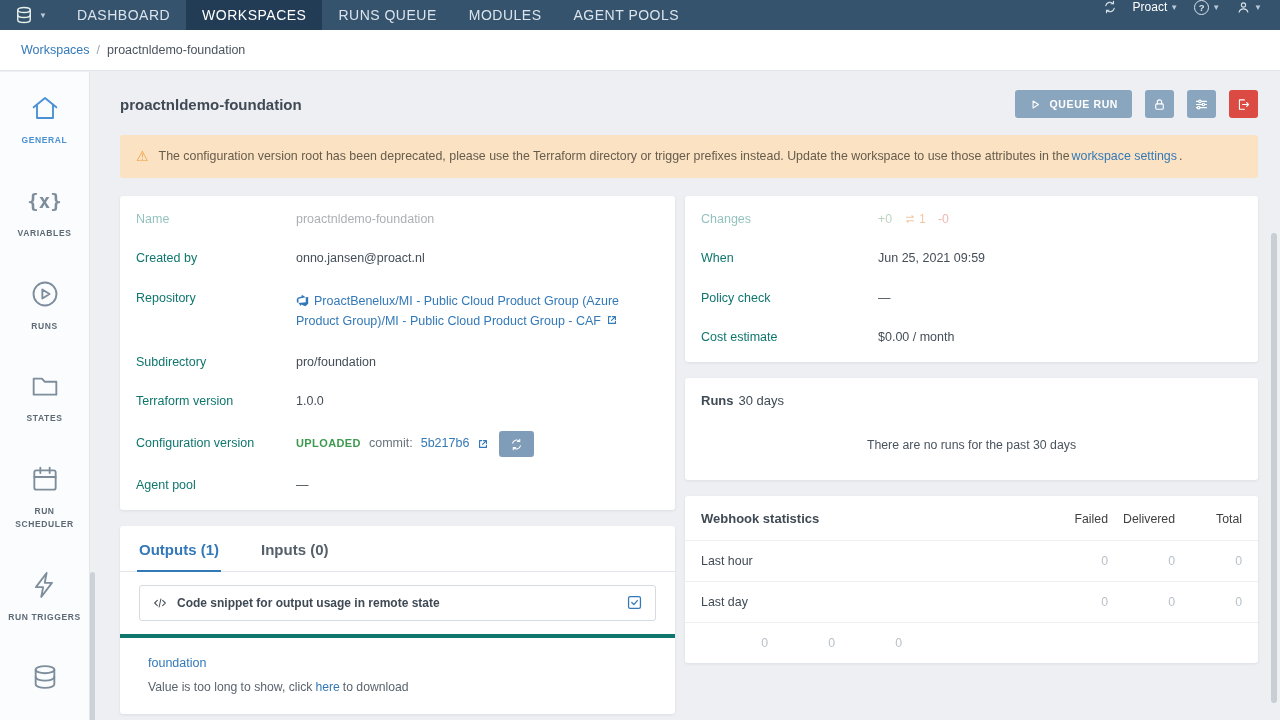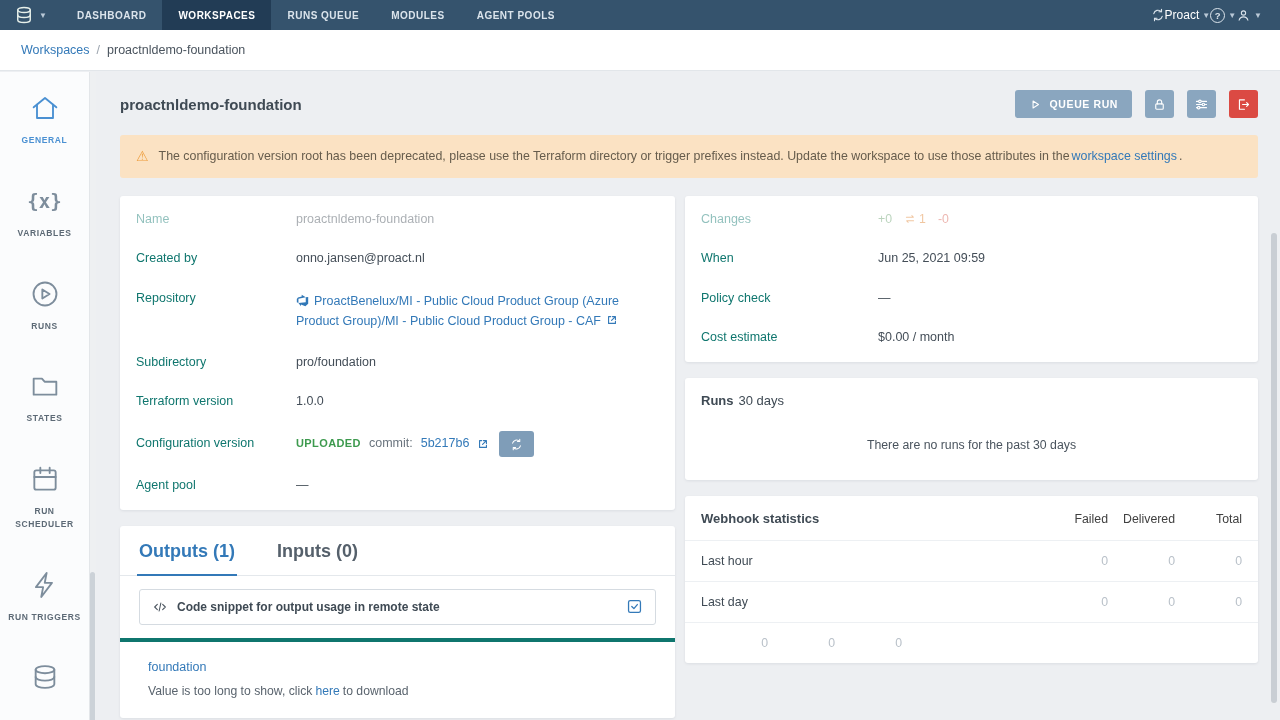--- a/index.html
+++ b/index.html
@@ -7,23 +7,23 @@
   body{font-family:"Liberation Sans","DejaVu Sans",sans-serif;background:#edeff2;position:relative;color:#444e58}
   svg{display:block}
   a{text-decoration:none;cursor:pointer}
   .link{color:#3379b8;cursor:pointer}
 
   
   .navbar{position:absolute;top:0;left:0;right:0;height:30px;background:#35536d;display:flex;align-items:stretch;z-index:10}
   .nav-logo{display:flex;align-items:center;gap:5px;padding:0 14px;cursor:pointer}
   .nav-logo .chev{color:#b9c8d6;font-size:8px}
   .nav-items{display:flex;align-items:stretch}
-  .nav-item{display:flex;align-items:center;padding:0 16px;font-size:10px;font-weight:bold;letter-spacing:.5px;color:#dbe4ec;cursor:pointer;white-space:nowrap}
+  .nav-item{display:flex;align-items:center;padding:0 16px;font-size:14px;font-weight:normal;letter-spacing:.5px;color:#dbe4ec;cursor:pointer;white-space:nowrap}
   .nav-item.active{background:#223c55;color:#fff}
-  .nav-right{margin-left:auto;display:flex;align-items:center;padding:0 18px;color:#e6ecf2}
+  .nav-right{margin-left:auto;display:flex;align-items:flex-start;gap:16px;padding:0 18px;color:#e6ecf2}
   .nav-right .chev{color:#b9c8d6;font-size:8px;margin-left:3px}
   .nav-org,.nav-help,.nav-user{display:flex;align-items:center;cursor:pointer;font-size:12px;color:#fff}
   .qmark{width:15px;height:15px;border:1.3px solid #dbe4ec;border-radius:50%;display:flex;align-items:center;justify-content:center;font-size:9.5px;font-weight:bold;color:#dbe4ec}
 
   
   .breadcrumb{position:absolute;top:30px;left:0;right:0;height:41px;background:#fff;display:flex;align-items:center;padding:0 21px;font-size:12.5px;border-bottom:1px solid #e2e6ea;z-index:5}
   .bc-link{color:#3379b8}
   .bc-sep{color:#9aa3ad;margin:0 7px}
   .bc-current{color:#4a545e}
 
@@ -68,21 +68,21 @@
   .repo-link{color:#3379b8;line-height:1.6}
   .repo-link .inline-icn{display:inline-block;vertical-align:-2px;margin-right:5px}
   .repo-link .ext{display:inline-block;vertical-align:-1px;margin-left:5px}
   .cfg{display:flex;align-items:center;gap:8px}
   .uploaded{color:#3d9a4e;font-size:11px;font-weight:bold;letter-spacing:.4px}
   .commit-label{color:#6a747e}
   .refresh-btn{border:none;border-radius:3px;background:#7f9db8;width:35px;height:26px;display:flex;align-items:center;justify-content:center;cursor:pointer;margin-left:2px}
 
   
   .tabbar{display:flex;gap:38px;padding:0 17px;border-bottom:1px solid #e4e8ec}
-  .tab{padding:15px 2px 12px;font-size:18px;font-weight:bold;color:#55606b;cursor:pointer;border-bottom:2px solid transparent;margin-bottom:-1px}
+  .tab{padding:15px 2px 12px;font-size:15px;font-weight:bold;color:#55606b;cursor:pointer;border-bottom:2px solid transparent;margin-bottom:-1px}
   .tab.active{color:#3379b8;border-bottom-color:#3379b8}
   .snippet-wrap{padding:13px 19px;border-bottom:4px solid #0f766e}
   .snippet-box{border:1px solid #d5dbe1;border-radius:3px;height:36px;display:flex;align-items:center;gap:9px;padding:0 12px;font-size:12px;font-weight:bold;color:#3f4a54;cursor:pointer}
   .snippet-box .copy{margin-left:auto;color:#3379b8;cursor:pointer}
   .output-block{padding:15px 16px 20px 28px}
   .out-name{font-size:12.5px}
   .out-note{margin-top:9px;font-size:12.2px;color:#5a646e}
   .out-note .link{margin:0 3px}
 
   

